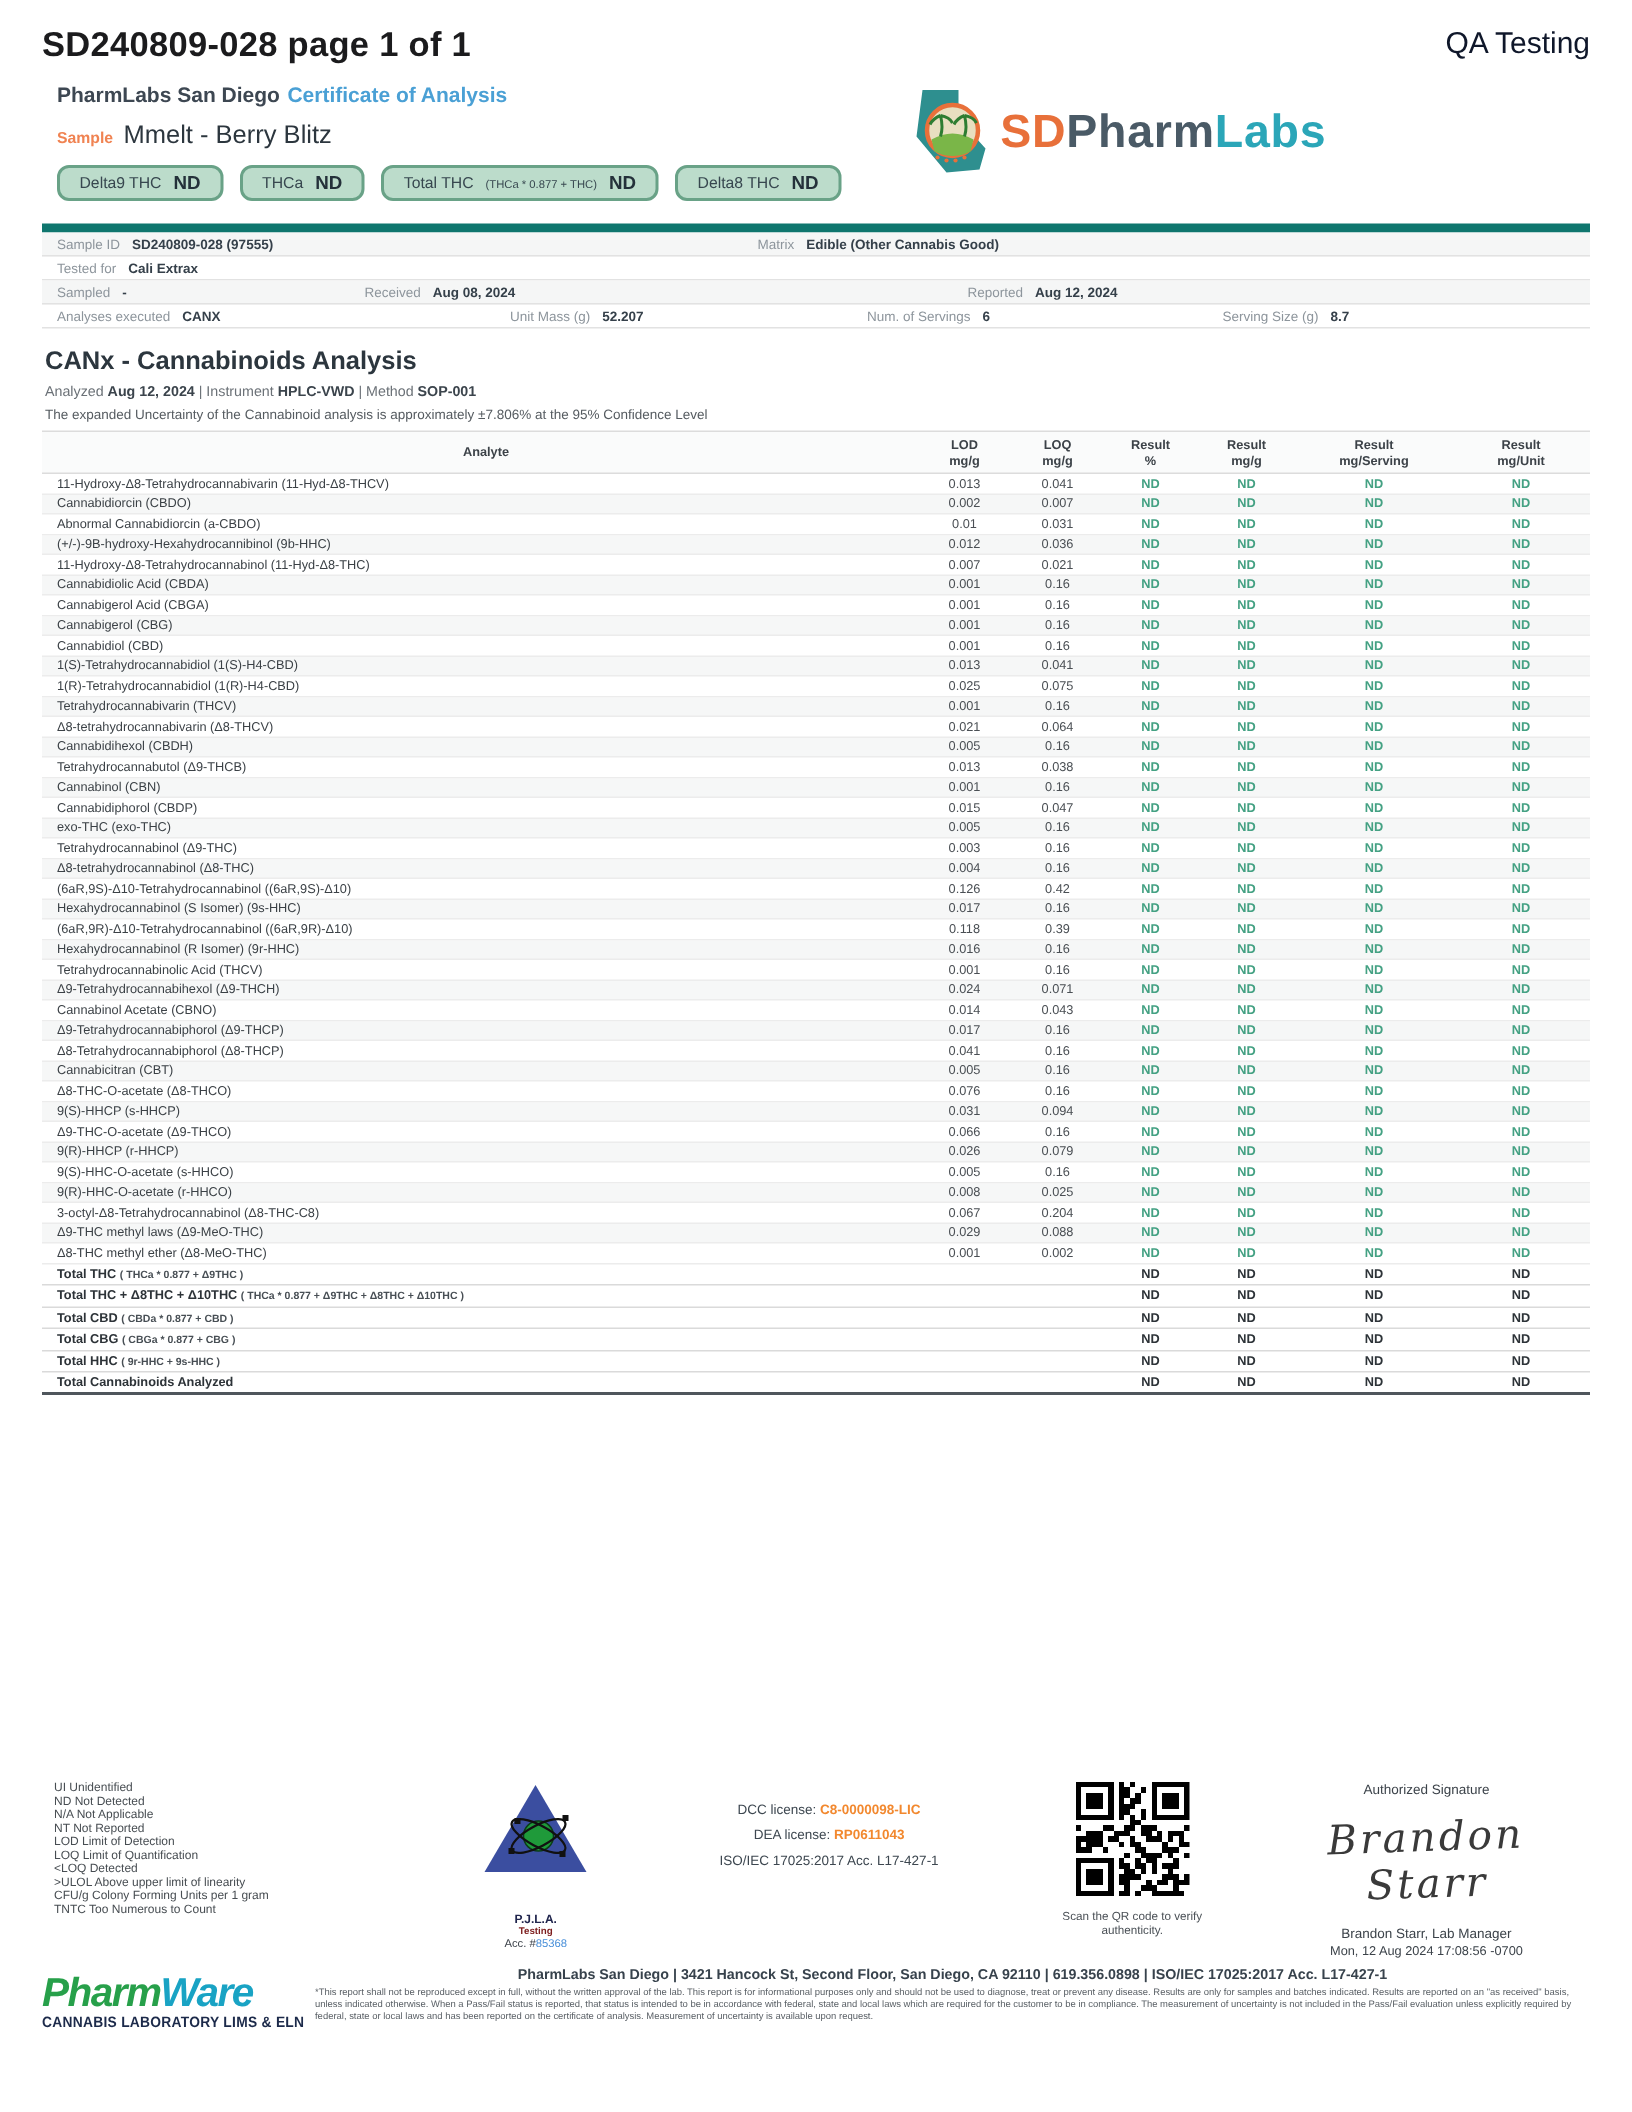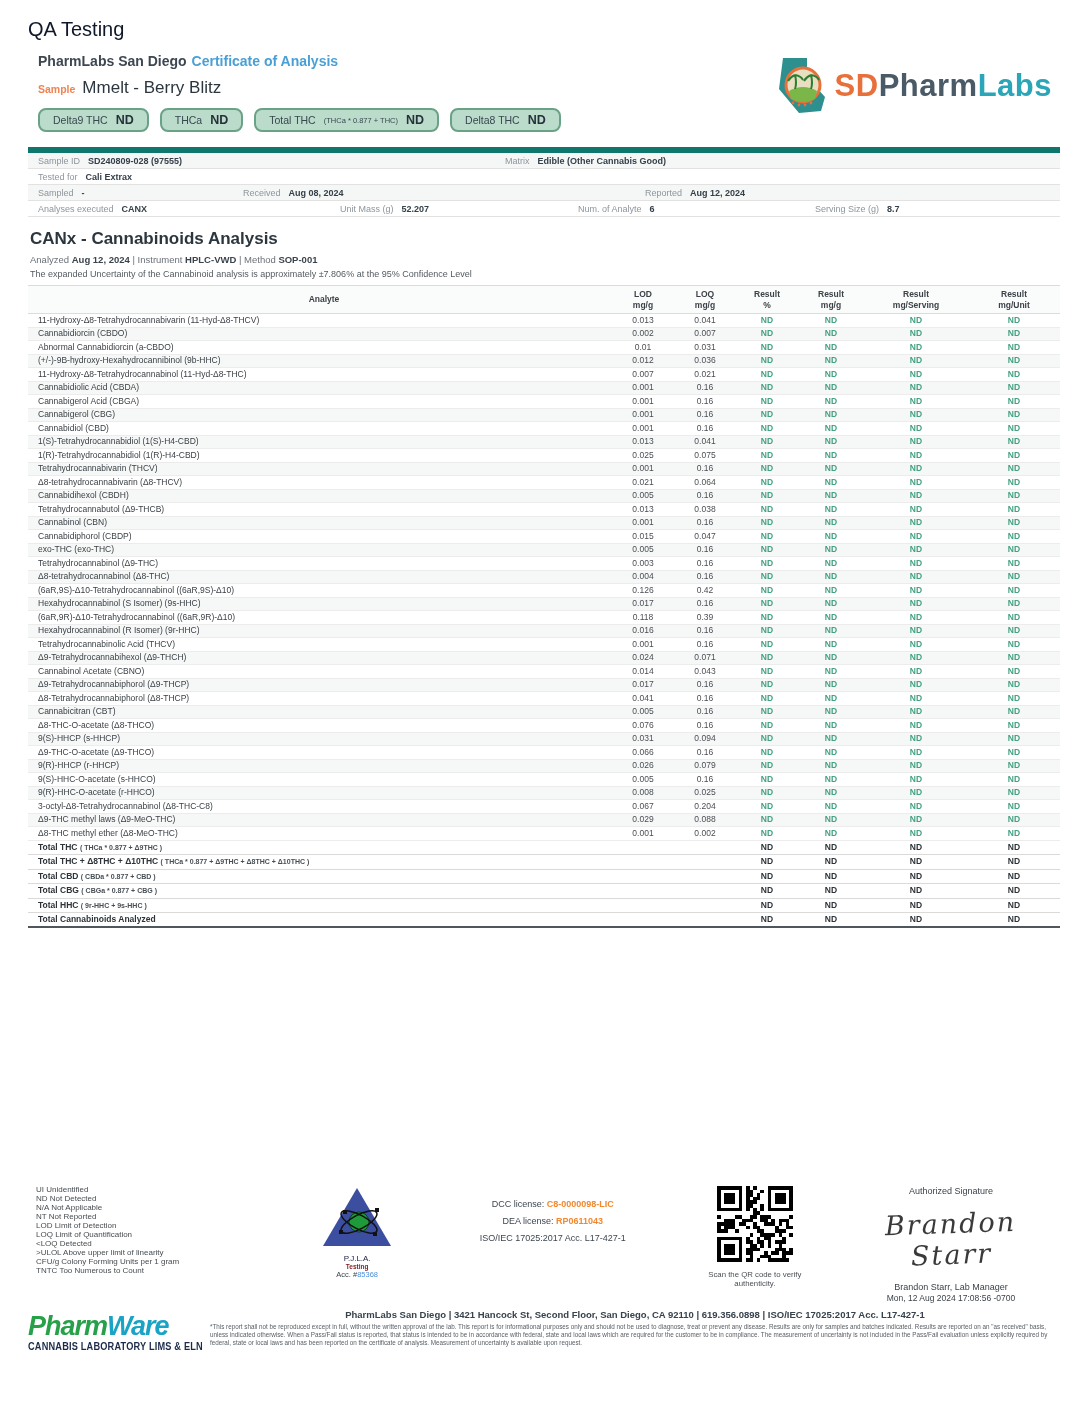--- a/index.html
+++ b/index.html
@@ -8,21 +8,21 @@
     width:1088px; height:1408px; position:relative;
     font-family:"Liberation Sans", sans-serif; color:#3a3f45; overflow:hidden;
   }
   .page { padding:16px 28px 0 28px; }
 
   
   .top-row { display:flex; justify-content:space-between; align-items:flex-start; }
   .doc-title { font-size:23px; font-weight:600; color:#1b1b1d; letter-spacing:.2px; }
   .qa-label { font-size:20px; color:#0f172a; margin-top:2px; }
 
-  .header-flex { display:flex; justify-content:space-between; align-items:flex-start; }
+  .header-flex { display:flex; align-items:flex-start;gap:40px; }
   .header-left { margin-left:10px; margin-top:12px; }
   .lab-line { font-size:14px; font-weight:700; color:#3d4752; }
   .lab-line .coa { color:#4aa0d5; font-weight:600; margin-left:5px; }
   .sample-line { margin-top:9px; display:flex; align-items:baseline; }
   .sample-label { color:#f08352; font-size:10.5px; font-weight:700; margin-right:7px; }
   .sample-name { font-size:17px; font-weight:400; color:#2c363e; }
   .badges { display:flex; gap:11px; margin-top:10px; }
   .badge { background:#bcdccb; border:2px solid #69a287; border-radius:8px;
            padding:3px 13px; font-size:10.5px; color:#37474f;
            display:flex; align-items:center; gap:8px; white-space:nowrap; }
@@ -65,21 +65,21 @@
   table.results tr.total td.total-label .frm { font-weight:600; font-size:7px; color:#474e54; }
   table.results tr.total td.ndt { font-weight:600; color:#2d3338; }
   table.results tr.total.last td { border-bottom:2.5px solid #4f565c; }
 
   
   .footer { display:flex; margin-top:258px; align-items:flex-start; }
   .legend { width:278px; font-size:8px; line-height:1.06; color:#474d52; margin-left:8px; }
   .legend div { margin-bottom:.5px; }
 
   .pjla { width:120px; text-align:center; margin-left:14px; }
-  .pjla .nm { font-size:8px; font-weight:400; color:#20254d; margin-top:0; }
+  .pjla .nm { font-size:8px; font-weight:700; color:#20254d; margin-top:18px; }
   .pjla .tst { font-size:6.5px; font-weight:700; color:#7c1d1d; }
   .pjla .acc { font-size:7.5px; color:#3c424a; }
   .pjla .acc .num { color:#4a90d9;margin-top:24px; }
 
   .licenses { width:240px; text-align:center; font-size:9px; color:#3d4750; margin-left:32px; margin-top:10px; line-height:1.9; }
   .licenses .orange { color:#f2882e; font-weight:600; }
   .licenses .iso { color:#3d4750; }
 
   .qrblock { width:130px; text-align:center; margin-left:34px; }
   .qr-caption { font-size:7.8px; color:#4a5056; margin-top:4px; }
@@ -102,20 +102,21 @@
   .bottom-center { flex:1; margin-left:14px; }
   .address { text-align:center; font-size:9.5px; font-weight:700; color:#37424c; }
   .disclaimer { font-size:6.3px; color:#5a6066; line-height:1.25; margin-top:3px; text-align:left; }
 </style>
 </head>
 <body>
 
 <div class="page">
 
   <div class="top-row">
+    <div class="doc-title">SD240809-028 page 1 of 1</div>
     <div class="qa-label">QA Testing</div>
   </div>
 
   <div class="header-flex">
     <div class="header-left">
       <div class="lab-line">
         <span>PharmLabs San Diego</span><span class="coa">Certificate of Analysis</span>
       </div>
       <div class="sample-line">
         <span class="sample-label">Sample</span>
@@ -194,21 +195,21 @@
       <div class="info-row">
         <span class="pair" style="width: 302px;">
           <span class="lbl">Analyses executed</span>
           <span class="val">CANX</span>
         </span>
         <span class="pair" style="width: 238px;">
           <span class="lbl">Unit Mass (g)</span>
           <span class="val">52.207</span>
         </span>
         <span class="pair" style="width: 237px;">
-          <span class="lbl">Num. of Analyte</span>
+          <span class="lbl">Num. of Servings</span>
           <span class="val">6</span>
         </span>
         <span class="pair">
           <span class="lbl">Serving Size (g)</span>
           <span class="val">8.7</span>
         </span>
       </div>
     </div>
 
   <div class="section-title">CANx - Cannabinoids Analysis</div>

